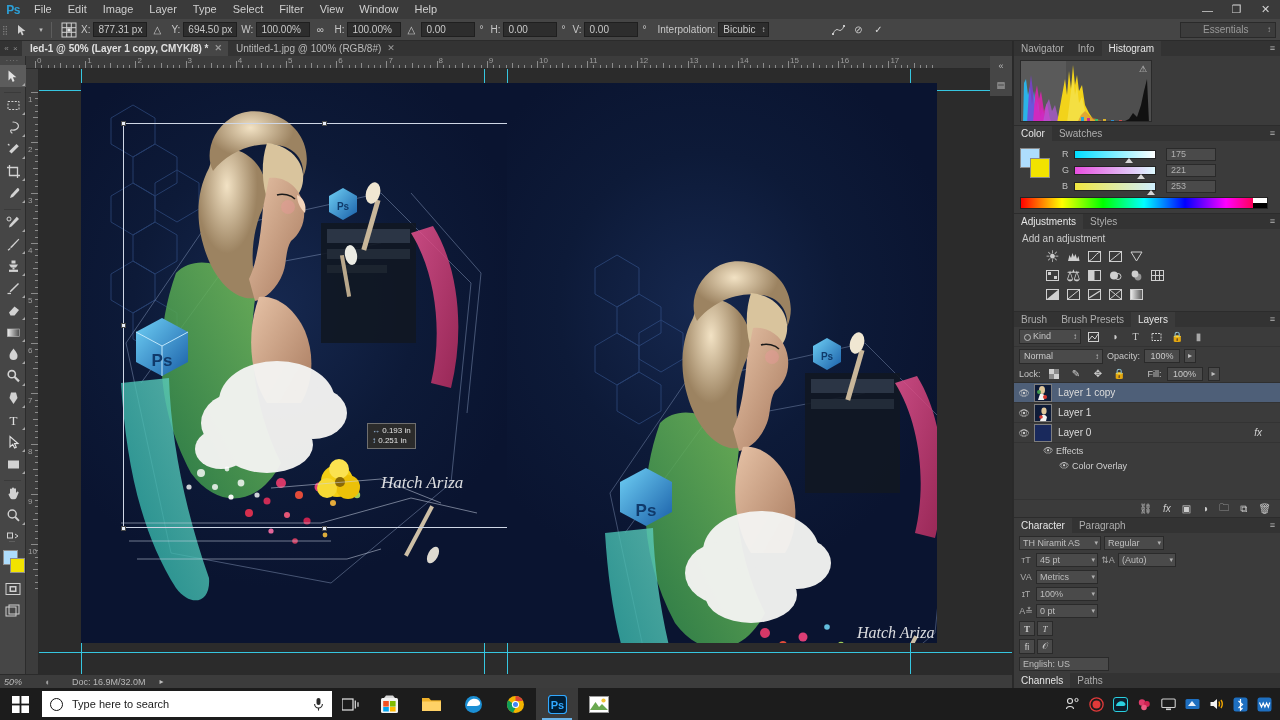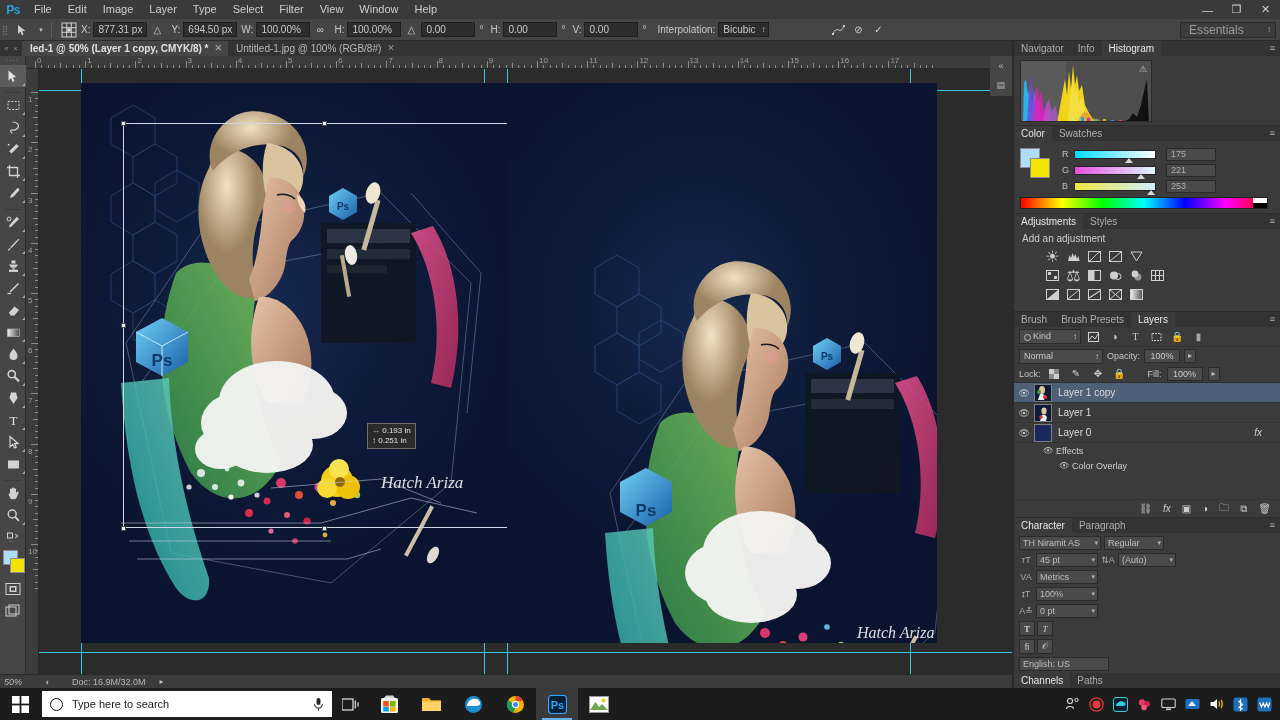--- a/index.html
+++ b/index.html
@@ -29,21 +29,21 @@
   .ob-sep{ width:1px; height:16px; background:#5d5d5d; margin:0 5px; }
   .ob-lbl{ margin:0 3px 0 4px; color:#c8c8c8; font-size:10px; }
   .ob-field{ background:#2d2d2d; border:1px solid #1f1f1f; height:15px; line-height:13px;
     color:#c9c9c9; font-size:10px; padding:0 4px; min-width:54px; }
   .ob-refgrid{ width:16px; height:16px; margin-left:4px; }
   .ob-icon{ width:20px; height:18px; display:flex; align-items:center; justify-content:center; color:#c5c5c5;}
   .ob-select{ background:#2d2d2d; border:1px solid #1f1f1f; height:15px; line-height:13px;
     color:#c9c9c9; font-size:10px; padding:0 12px 0 4px; position:relative; }
   .ob-select:after{ content:"\2195"; position:absolute; right:2px; top:0px; font-size:8px; color:#b5b5b5;}
   .ws-btn{ position:absolute; right:4px; top:22px; width:96px; height:16px; background:#3c3c3c;
-    border:1px solid #2a2a2a; color:#9a9a9a; font-size:12px; line-height:14px; padding-left:8px; }
+    border:1px solid #2a2a2a; color:#9a9a9a; font-size:10px; line-height:14px; padding-left:22px; }
   .ws-btn:after{ content:"\2195"; position:absolute; right:4px; top:0; font-size:8px; }
 
   
   .watermark{ position:absolute; left:468px; top:2px; font-size:25px; font-weight:bold;
     color:#f2f2f2; letter-spacing:-.5px; text-shadow:0 0 3px #000, 1px 1px 2px #000;
     z-index:60; pointer-events:none; font-family:"Liberation Sans", sans-serif;}
   .watermark .sm{ font-size:19px; }
 
   
   .doctabs{ position:absolute; left:0; top:41px; width:1012px; height:15px; background:#333; display:flex; align-items:flex-end;}

